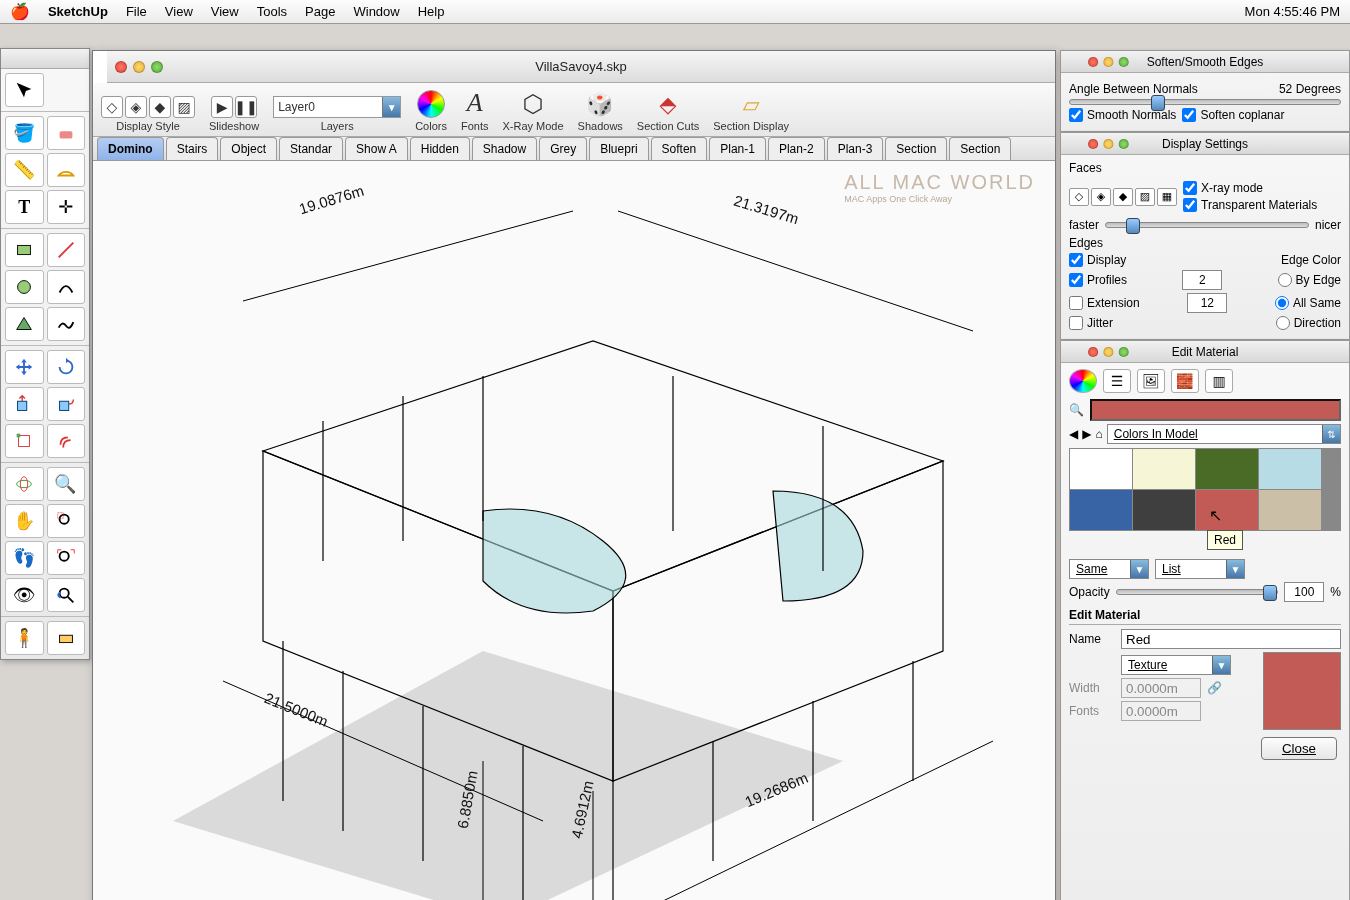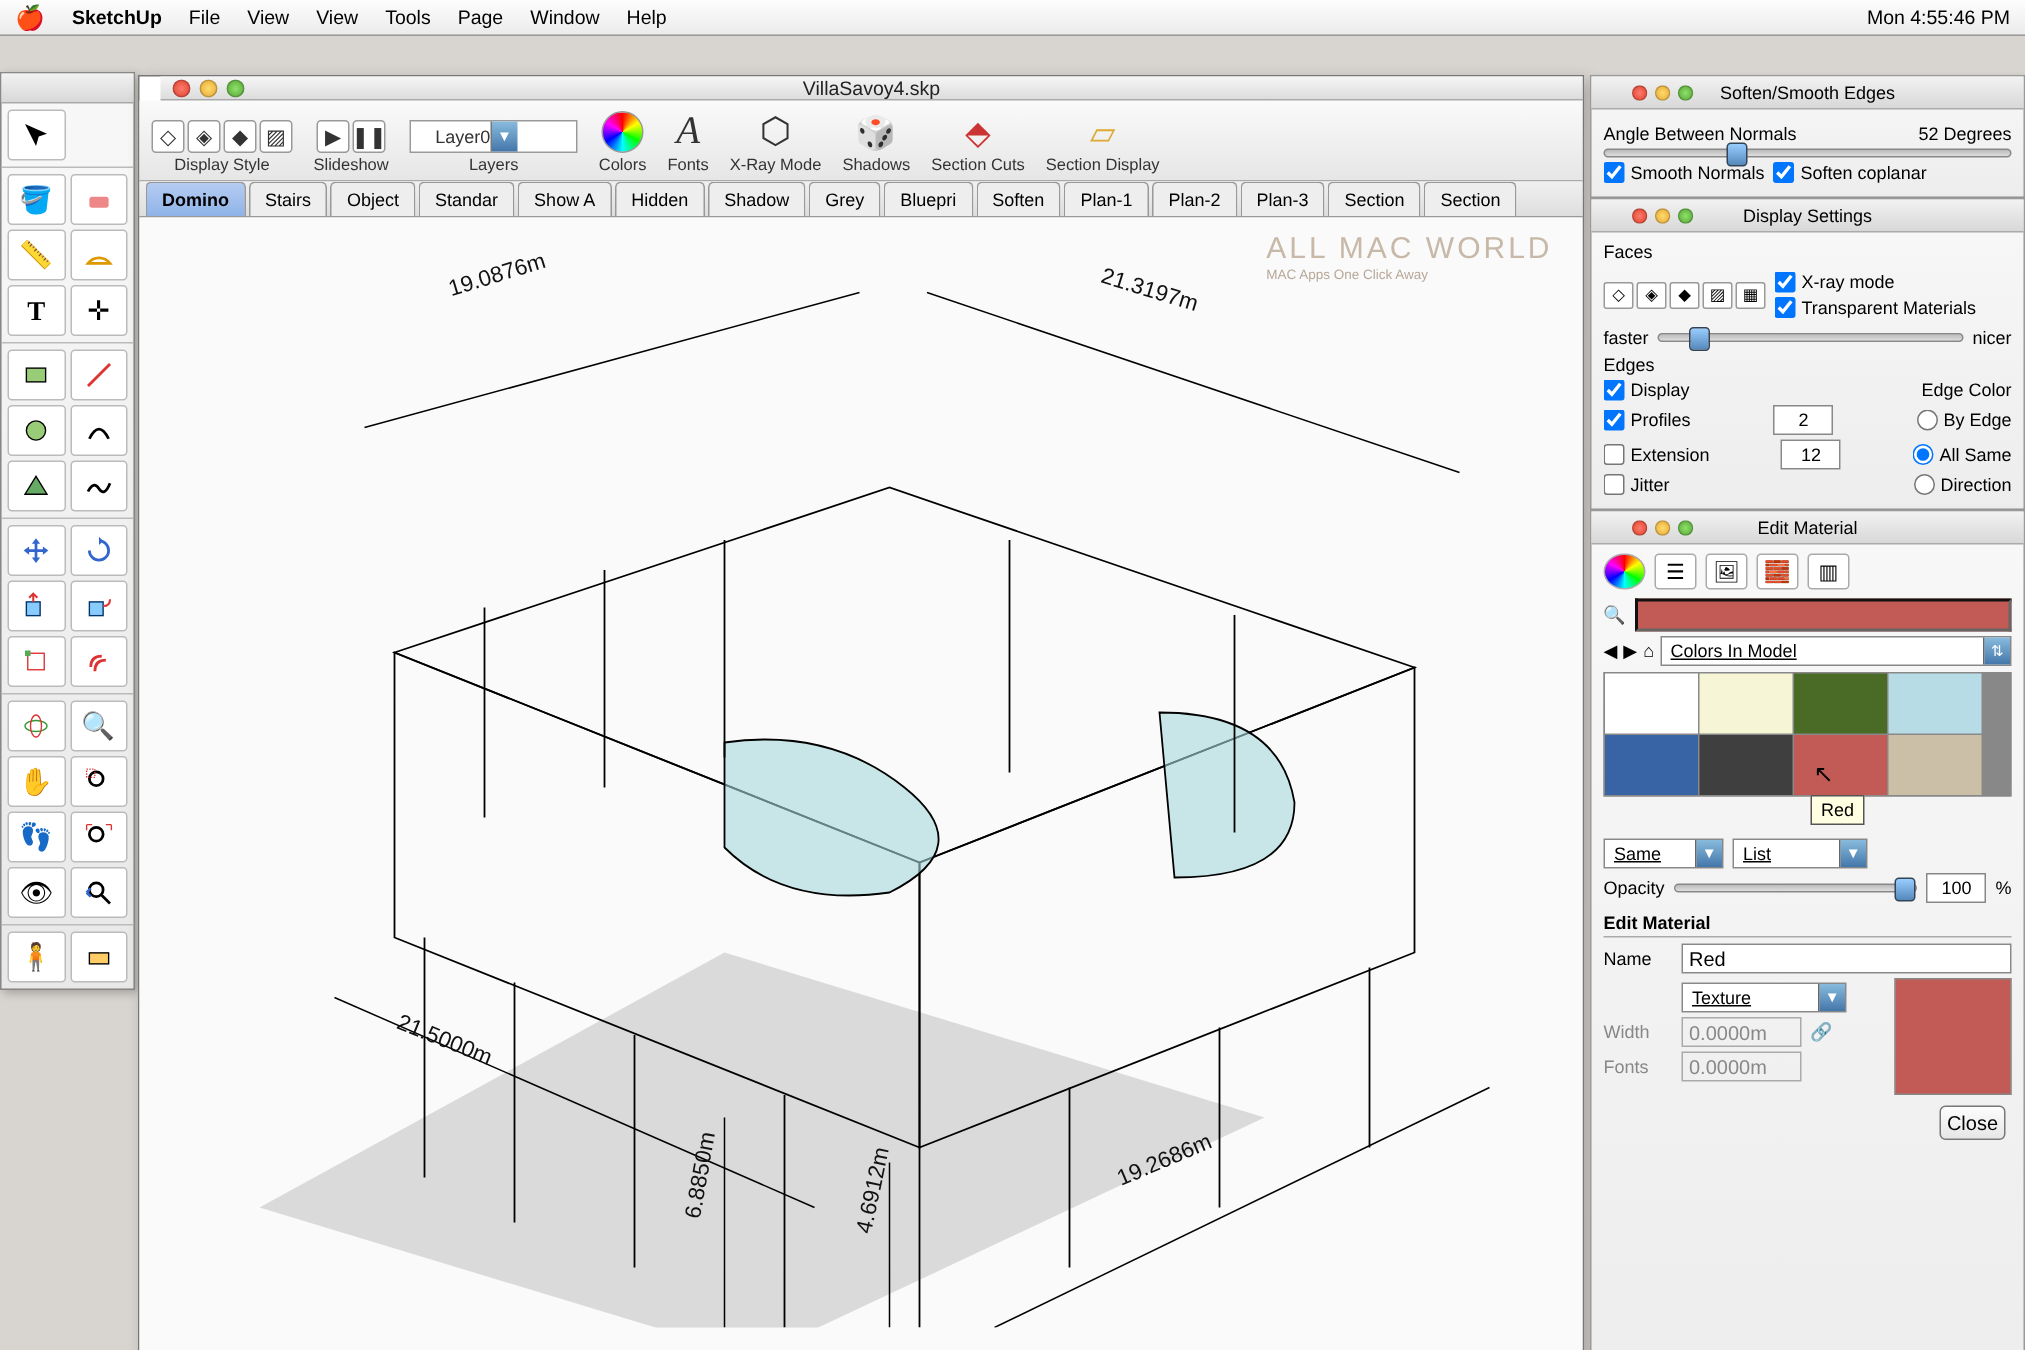--- a/index.html
+++ b/index.html
@@ -12,32 +12,32 @@
 .desk { position: relative; width: 1350px; height: 876px; }
 
 .palette { position: absolute; left: 0; top: 24px; width: 90px; background: linear-gradient(#f8f8f8,#e8e8e8); border: 1px solid #888; box-shadow: 2px 2px 6px rgba(0,0,0,.25);}
 .palette-title { height: 20px; background: linear-gradient(#f2f2f2,#d8d8d8); border-bottom: 1px solid #aaa; }
 .tool-grid { display: grid; grid-template-columns: 1fr 1fr; gap: 3px; padding: 4px;}
 .tool-grid.sep { border-top: 1px solid #bbb; }
 .tool { height: 34px; display: flex; align-items: center; justify-content: center; font-size: 18px; background: #fff; border: 1px solid #bbb; border-radius: 3px;}
 .tool svg { width: 22px; height: 22px; }
 
 .docwin { position: absolute; left: 92px; top: 26px; width: 964px; height: 874px; background: #fff; border: 1px solid #777; box-shadow: 3px 3px 10px rgba(0,0,0,.25); display: flex; flex-direction: column;}
-.titlebar { height: 16px; background: linear-gradient(#f6f6f6,#dcdcdc); border-bottom: 1px solid #aaa; display: flex; align-items: center; position: relative; margin-left: 14px;}
+.titlebar { height: 32px; background: linear-gradient(#f6f6f6,#dcdcdc); border-bottom: 1px solid #aaa; display: flex; align-items: center; position: relative; margin-left: 14px;}
 .traffic { display: flex; gap: 6px; padding-left: 8px;}
 .traffic span { width: 12px; height: 12px; border-radius: 50%; display: inline-block; border: 1px solid rgba(0,0,0,.2);}
 .t-red { background: radial-gradient(#ff7b6b,#d43); }
 .t-yel { background: radial-gradient(#ffdc6b,#e6a93a); }
 .t-grn { background: radial-gradient(#8fe06b,#5aa83a); }
 .titlebar .title { position: absolute; left: 0; right: 0; text-align: center; font-size: 13px; color: #222;}
 .maintool { height: 54px; background: linear-gradient(#fafafa,#e6e6e6); border-bottom: 1px solid #aaa; display: flex; align-items: flex-end; padding: 0 8px 4px; gap: 14px;}
 .mt-group { display: flex; flex-direction: column; align-items: center; gap: 2px; font-size: 11px; color: #333;}
 .mt-icons { display: flex; gap: 2px; align-items: center;}
 .mt-btn { width: 22px; height: 22px; border: 1px solid #999; border-radius: 3px; background: #fff; display: flex; align-items: center; justify-content: center; font-size: 14px;}
-.layer-sel { width: 112px; height: 22px; border: 1px solid #999; background: #fff; font-size: 12px; padding-left: 16px; display: flex; align-items: center; justify-content: flex-start;}
+.layer-sel { width: 128px; height: 22px; border: 1px solid #999; background: #fff; font-size: 12px; padding-left: 4px; display: flex; align-items: center; justify-content: space-between;}
 .layer-sel .arr { width: 18px; background: linear-gradient(#8bd,#47a); color: #fff; text-align: center; border-left: 1px solid #777; font-size: 10px; height: 100%; display: flex; align-items:center; justify-content:center;}
 .tabbar { height: 24px; background: linear-gradient(#f0f0f0,#dedede); border-bottom: 1px solid #999; display: flex; align-items: stretch; padding-left: 4px; overflow: hidden;}
 .tab { padding: 4px 10px; border: 1px solid #999; border-bottom: none; background: #eee; margin-right: 2px; border-radius: 4px 4px 0 0; font-size: 12px; white-space: nowrap;}
 .tab.active { background: linear-gradient(#b5ccf2,#8fb3e8); font-weight: bold;}
 .canvas { flex: 1; background: #fafafa; position: relative; overflow: hidden;}
 .watermark { position: absolute; right: 20px; top: 10px; color: #c7b8a8; font-family: Georgia, serif;}
 .watermark .wm1 { font-size: 20px; letter-spacing: 2px;}
 .watermark .wm2 { font-size: 9px; color: #b7a898;}
 .dims { position: absolute; font-size: 15px; color: #111; }
 .model-sketch { position:absolute; left:30px; top:40px; width:900px; height:700px; }
@@ -58,21 +58,21 @@
 .selbox .txt { flex: 1; padding: 0 6px; text-decoration: underline;}
 .selbox .sarr { width: 18px; background: linear-gradient(#8bd,#47a); color: #fff; display: flex; align-items: center; justify-content: center; border-left: 1px solid #666; font-size: 10px; height:100%;}
 .swatches { display: grid; grid-template-columns: repeat(4, 62px); grid-template-rows: 40px 40px; gap: 1px; border: 1px solid #888; background: #888;}
 .sw { background: #fff;}
 .tooltip { position: absolute; background: #ffffe1; border: 1px solid #555; padding: 2px 6px; font-size: 12px;}
 .section-h { font-weight: bold; border-bottom: 1px solid #aaa; padding-bottom: 2px; margin: 6px 0 4px;}
 .mat-preview { width: 78px; height: 78px; background: #c25a55; border: 1px solid #888;}
 .mat-tabs { display:flex; gap:6px; margin-bottom:6px;}
 .mat-tabs span{ width:28px; height:24px; border:1px solid #aaa; display:flex; align-items:center; justify-content:center; border-radius:3px; background:#fff; font-size:14px;}
 .colorbar { flex:1; height: 22px; background: #c25a55; border: 2px inset #666;}
-.closebtn { padding: 3px 4px; border: 1px solid #777; border-radius: 4px; background: linear-gradient(#fdfdfd,#e6e6e6); float: right; margin: 4px;}
+.closebtn { padding: 3px 20px; border: 1px solid #777; border-radius: 4px; background: linear-gradient(#fdfdfd,#e6e6e6); float: right; margin: 4px; text-decoration: underline;}
 .faces-icons span{ width:20px;height:18px;border:1px solid #999;display:inline-flex;align-items:center;justify-content:center;border-radius:2px;background:#fff;font-size:11px;}
 </style>
 </head>
 <body>
 
 <div class="menubar">
   <span class="apple">🍎</span>
   <span class="app item">SketchUp</span>
   <span class="item">File</span>
   <span class="item">View</span>

